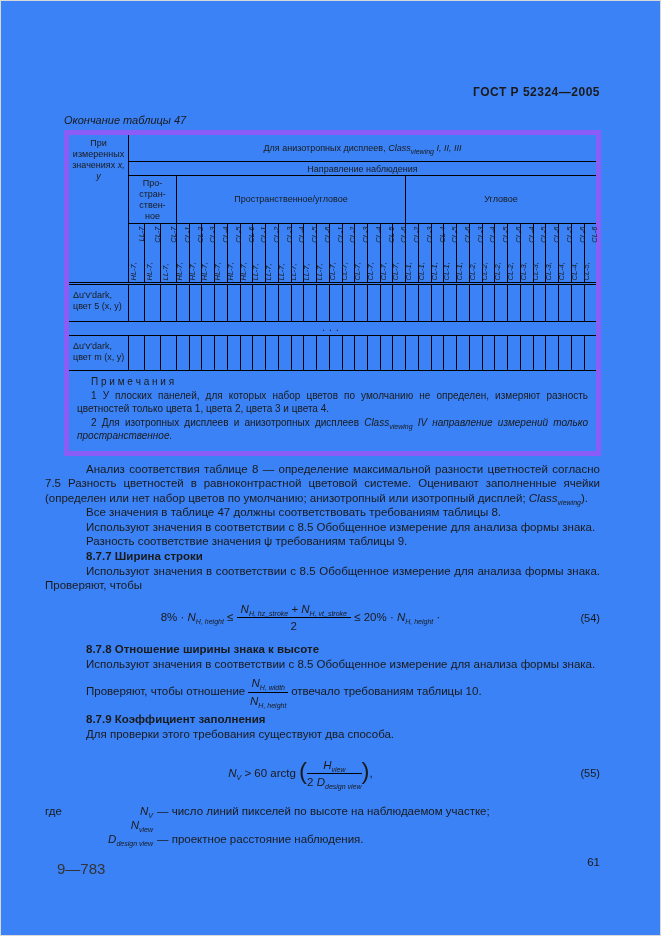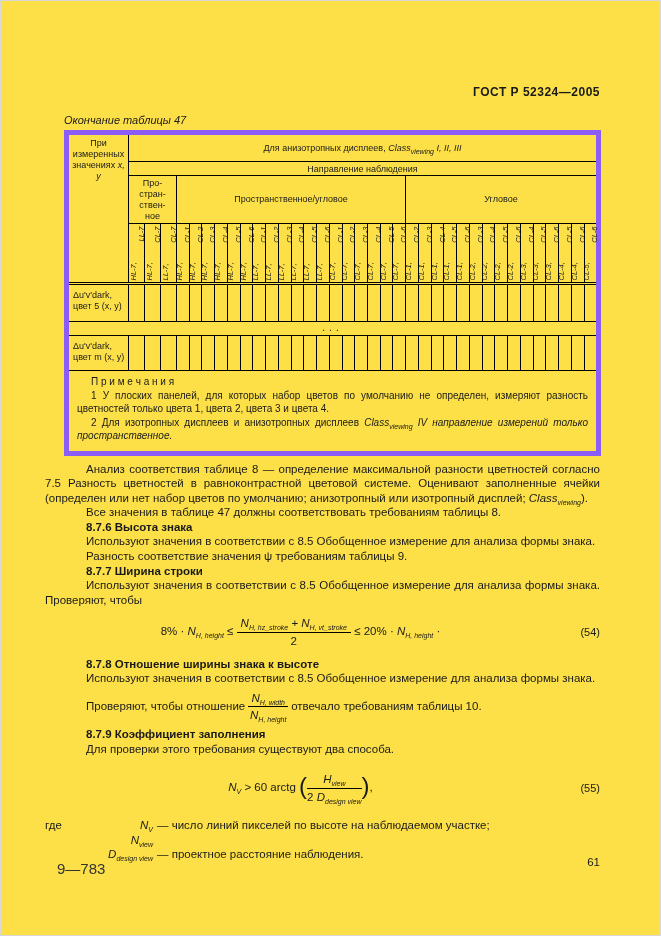--- a/index.html
+++ b/index.html
@@ -1,21 +1,21 @@
 <!DOCTYPE html>
 <html><head>
 <meta charset="utf-8">
 <style>
   * { box-sizing: border-box; margin: 0; padding: 0; }
   html,body { background:#f2f2f2; }
   .page {
     position: relative;
     width: 661px; height: 936px;
     margin: 0 auto;
-    background: #fde047;
+    background: #3b82f6;
     border: 1px solid #d9d9d9;
     font-family: "Liberation Sans", sans-serif;
     color: #1a1a1a;
     overflow: hidden;
   }
   .content { padding: 84px 60px 0 44px; }
   .doc-header { text-align: right; font-weight: bold; font-size: 12px; letter-spacing: .5px; }
   .tbl-caption { margin: 15px 0 4px 19px; font-style: italic; font-size: 11px; }
 
   
@@ -434,21 +434,20 @@
         <div class="notes-title">П р и м е ч а н и я</div>
         <div class="note-p">1 У плоских панелей, для которых набор цветов по умолчанию не определен, измеряют разность цветностей только цвета 1, цвета 2, цвета 3 и цвета 4.</div>
         <div class="note-p"><span>2 Для изотропных дисплеев и анизотропных дисплеев </span><span class="cls">Class</span><sub>viewing</sub><span class="cls"> IV направление измерений только пространственное.</span></div>
       </div>
     </div>
 
     <div class="body-text">
       <p><span>Анализ соответствия таблице 8 — определение максимальной разности цветностей согласно 7.5 Разность цветностей в равноконтрастной цветовой системе. Оценивают заполненные ячейки (определен или нет набор цветов по умолчанию; анизотропный или изотропный дисплей; </span><span class="cls">Class</span><sub>viewing</sub><span>).</span></p>
       <p>Все значения в таблице 47 должны соответствовать требованиям таблицы 8.</p>
 
-      <p class="h-bold">8.7.6 Высота знака</p>
       <p>Используют значения в соответствии с 8.5 Обобщенное измерение для анализа формы знака.</p>
       <p><span>Разность соответствие значения </span><span class="psym">ψ</span><span> требованиям таблицы 9.</span></p>
 
       <p class="h-bold">8.7.7 Ширина строки</p>
       <p>Используют значения в соответствии с 8.5 Обобщенное измерение для анализа формы знака. Проверяют, чтобы</p>
 
       <div class="formula">
         <div class="f-body">
           <span>8% · </span><span class="mi">N</span><sub>H, height</sub><span> ≤ </span><span class="frac"><span class="num"><span class="mi">N</span><sub>H, hz_stroke</sub><span> + </span><span class="mi">N</span><sub>H, vt_stroke</sub></span><span class="den">2</span></span><span> ≤ </span><span>20% · </span><span class="mi">N</span><sub>H, height</sub><span> ·</span>
         </div>

